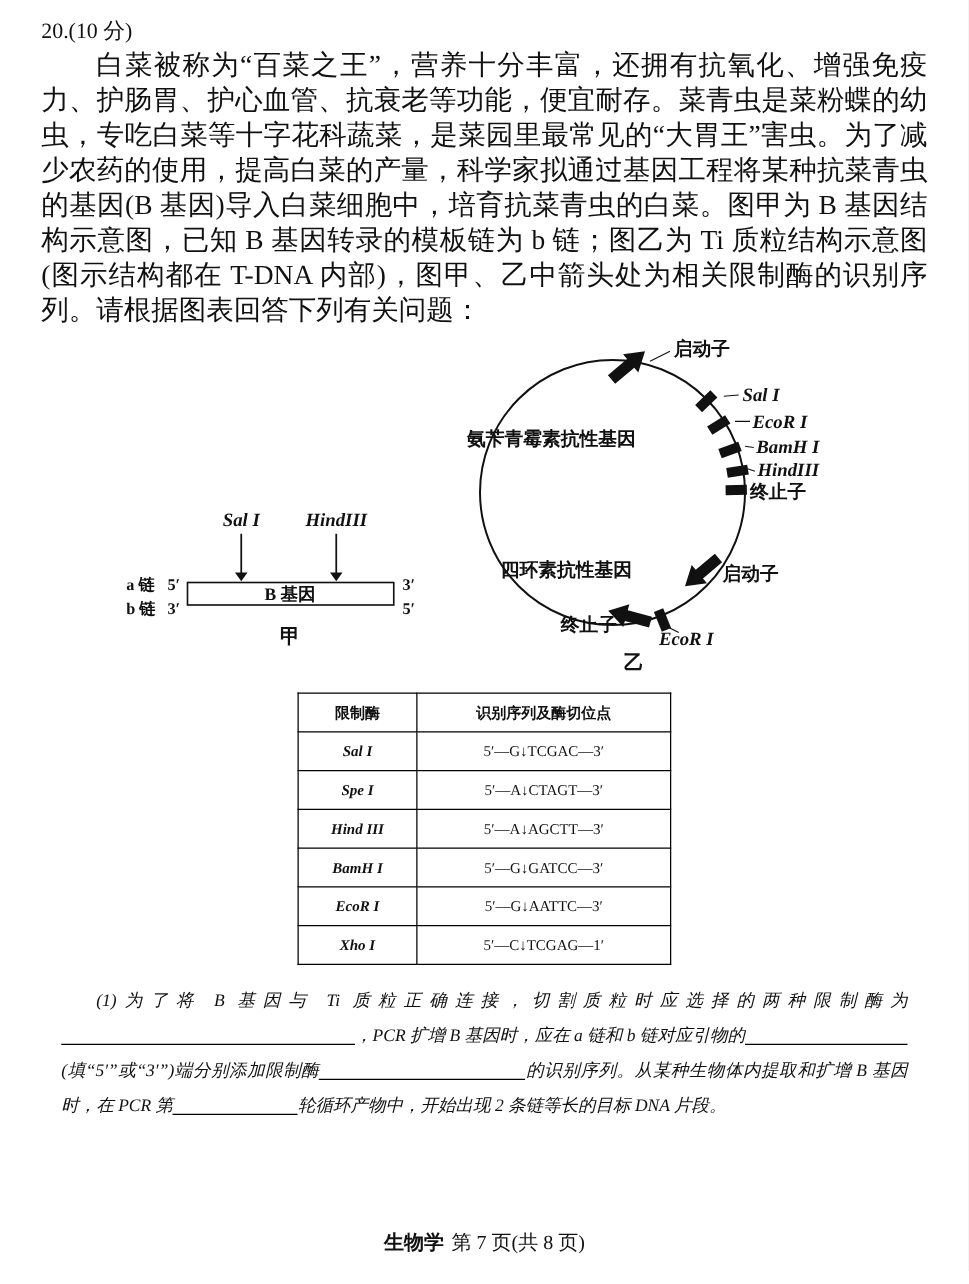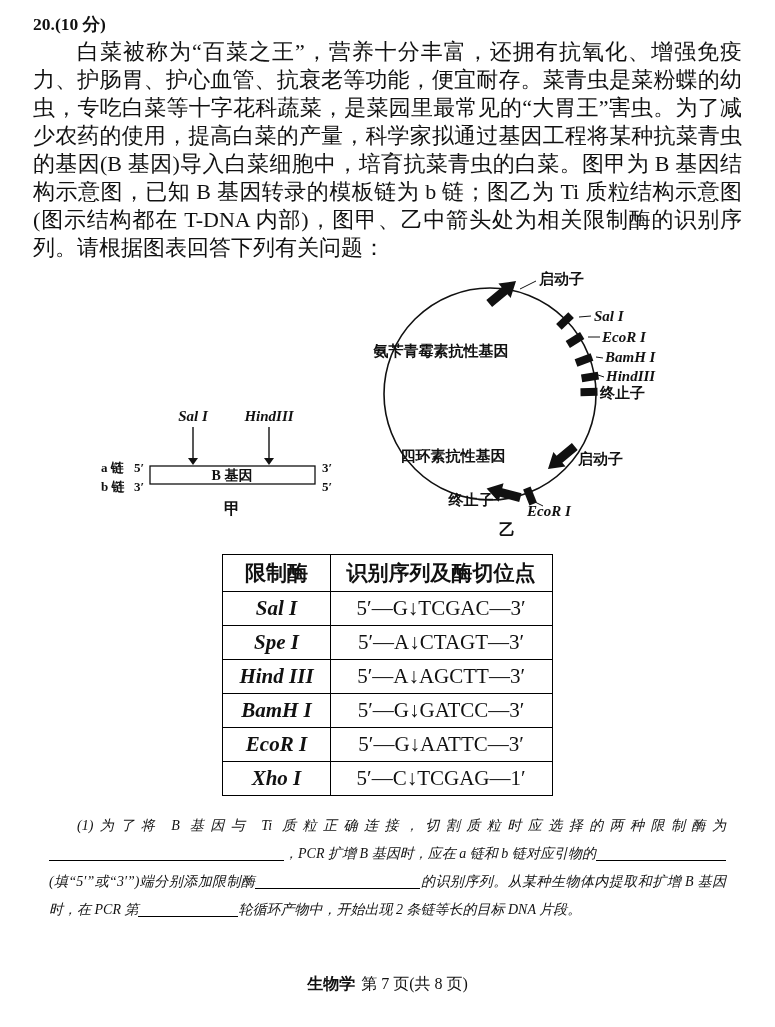--- a/index.html
+++ b/index.html
@@ -7,47 +7,47 @@
     position:relative;
     width:775px;height:1027px;
     margin:0 auto;
     background:#ffffff;
     font-family:"Liberation Serif","DejaVu Serif",serif;
     color:#111;
     box-sizing:border-box;
     padding:8px 33px 0 33px;
     overflow:hidden;
   }
-  .heading{font-size:17.5px;font-weight:bold;margin:4px 0 2px 0;}
+  .heading{font-size:17.5px;font-weight:normal;margin:4px 0 2px 0;}
   .intro{font-size:22px;line-height:28px;text-align:justify;text-indent:2em;margin:2px 0 0 0;}
   .qtext{font-size:14px;line-height:28px;text-align:justify;text-indent:2em;margin:16px;font-style:italic;}
   .diagram{display:block;margin:2px 0 0 0;}
   svg text{font-family:"Liberation Serif","DejaVu Serif",serif;fill:#111;}
   .svg-cn{font-weight:bold;font-size:15px;}
   .svg-cn-sm{font-weight:bold;font-size:13px;}
   .svg-enz{font-weight:bold;font-style:italic;font-size:15px;}
   .svg-cap{font-weight:bold;font-size:16px;}
   .svg-gene{font-weight:bold;font-size:14px;}
   table.enzymes{border-collapse:collapse;margin:10px auto 0 auto;}
   table.enzymes th,table.enzymes td{
-    border:1px solid #000;text-align:center;font-size:21px;
+    border:1px solid #000;text-align:center;font-size:12px;
     padding:4px 16px;height:22px;
   }
   table.enzymes th{font-weight:bold;}
   td.enzyme{font-style:italic;font-weight:bold;min-width:62px;}
   td.seq{min-width:170px;}
   .questions{margin-top:10px;}
   .blank{
     display:inline-block;
     border-bottom:1px solid #000;
     height:17px;
     vertical-align:-3px;
   }
   .footer{
-    position:absolute;left:0;right:0;bottom:32px;
+    position:absolute;left:0;right:0;bottom:22px;
     text-align:center;font-size:16px;
   }
   .footer .subject{font-weight:bold;margin-right:6px;}
 </style>
 </head>
 <body>
 
 <div class="page">
 
   <div class="heading">20.(10 分)</div>

